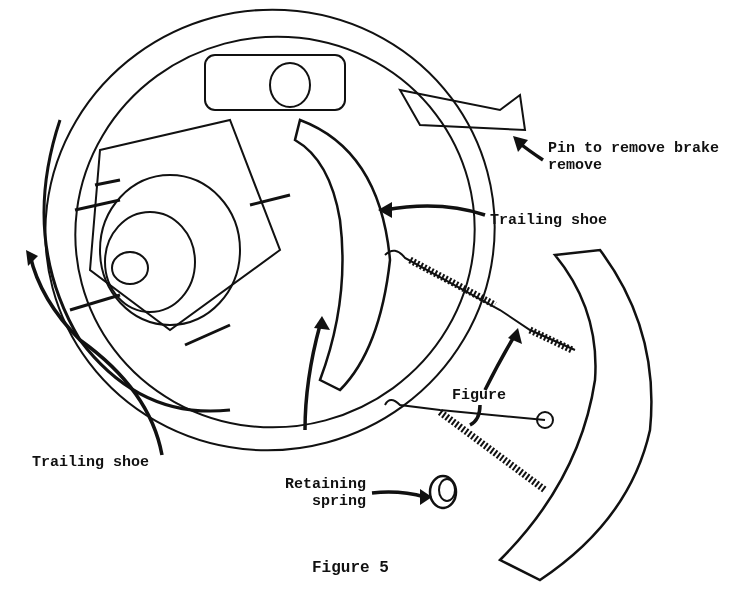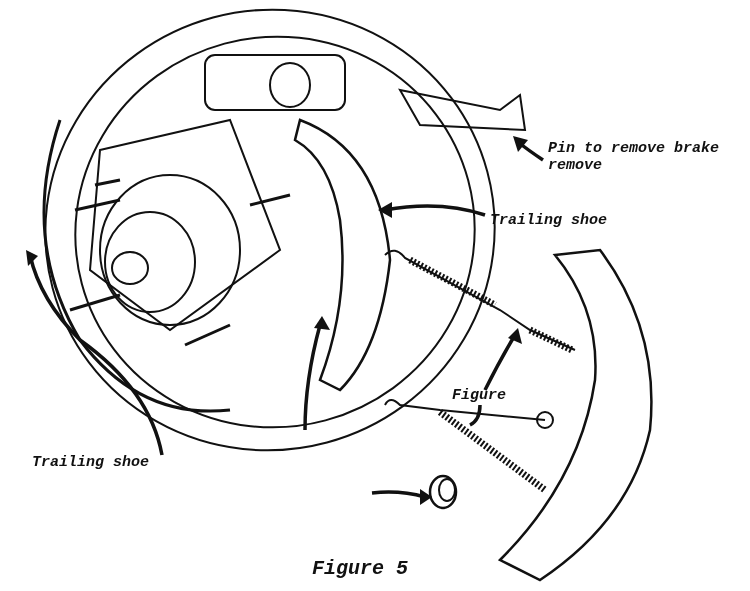--- a/index.html
+++ b/index.html
@@ -1,18 +1,18 @@
 <!DOCTYPE html>
 <html><head>
 <meta charset="utf-8">
 <style>
   html,body{margin:0;padding:0;background:#fff;}
   #stage{position:relative;width:750px;height:591px;overflow:hidden;background:#fff;}
   svg{position:absolute;left:0;top:0;}
-  .lbl{position:absolute;font-family:"Liberation Mono","DejaVu Sans Mono",monospace;font-size:15px;font-weight:bold;color:#111;white-space:pre;line-height:17px;font-style:italic;}
+  .lbl{position:absolute;font-family:"Liberation Mono","DejaVu Sans Mono",monospace;font-size:15px;font-weight:bold;color:#111;white-space:pre;line-height:17px;}
 </style>
 </head>
 <body>
 
 <div id="stage">
   <svg width="750" height="591" viewBox="0 0 750 591" fill="none" stroke="#111" stroke-width="2">
 
     <g>
       <ellipse cx="270" cy="230" rx="225" ry="220" transform="rotate(-15 270 230)"></ellipse>
       <ellipse cx="275" cy="232" rx="200" ry="195" transform="rotate(-15 275 232)"></ellipse>
@@ -77,14 +77,15 @@
       <polygon points="322,316 330,330 314,328"></polygon>
       <polygon points="518,328 522,344 508,338"></polygon>
       <polygon points="432,497 420,489 420,505"></polygon>
     </g>
   </svg>
 
   <div class="lbl" style="left:548px;top:140px;"><span>Pin to remove brake</span><br><span>remove</span></div>
   <div class="lbl" style="left:490px;top:212px;">Trailing shoe</div>
   <div class="lbl" style="left:452px;top:387px;">Figure</div>
   <div class="lbl" style="left:32px;top:454px;">Trailing shoe</div>
-  <div class="lbl" style="left:312px;top:560px;font-size:20px;">Figure 5</div>
+  <div class="lbl" style="left:268px;top:476px;text-align:right;width:98px;"><span>Retaining</span><br><span>spring</span></div>
+  <div class="lbl" style="left:312px;top:560px;font-size:16px;">Figure 5</div>
 </div>
 
 </body></html>

